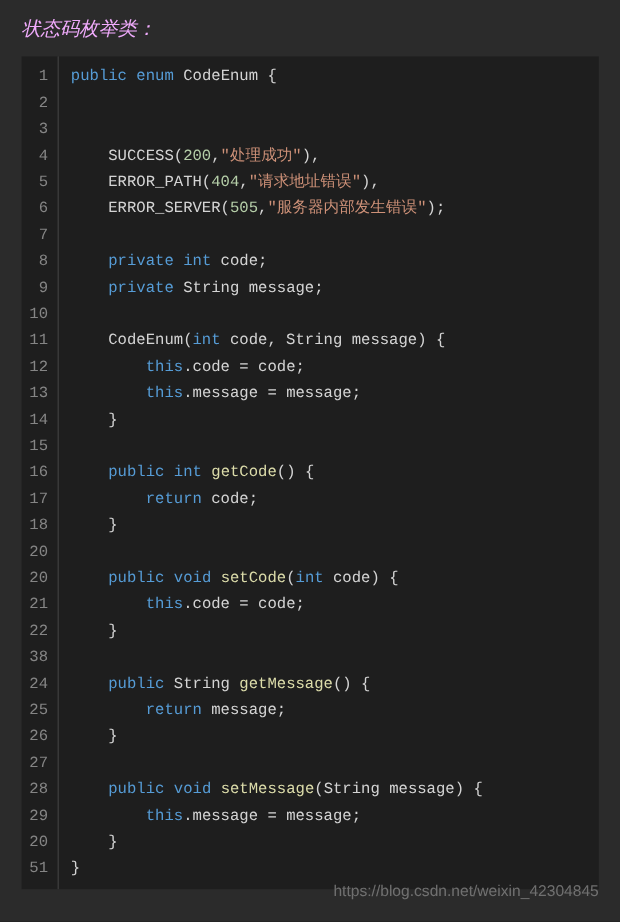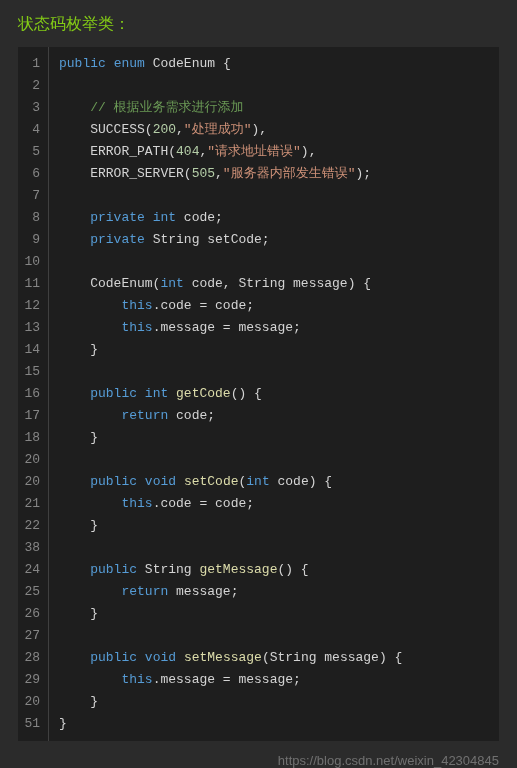--- a/index.html
+++ b/index.html
@@ -4,24 +4,25 @@
   <style>
     * { margin: 0; padding: 0; box-sizing: border-box; }
     body {
       background: #2b2b2b;
       font-family: 'Microsoft YaHei', -apple-system, sans-serif;
       width: 517px;
       height: 768px;
       overflow: hidden;
     }
     .title {
-      color: #84cc16;
+      color: #f0abfc;
       font-size: 16px;
       padding: 14px 18px 12px;
       font-weight: normal;
+      font-style: italic;
     }
     .code-block {
       background: #1e1e1e;
       margin: 0 18px;
     }
     .code-container {
       display: flex;
       font-family: 'Consolas', 'Courier New', monospace;
       font-size: 13px;
       line-height: 22px;
@@ -48,21 +49,21 @@
     }
     .kw { color: #569cd6; }
     .cls { color: #d4d4d4; }
     .fn { color: #dcdcaa; }
     .num { color: #b5cea8; }
     .str { color: #ce9178; }
     .com { color: #6a9955; }
     .watermark {
       position: absolute;
       right: 18px;
-      bottom: 0;
+      bottom: 18px;
       color: #888;
       font-size: 13px;
       font-family: sans-serif;
       opacity: 0.75;
     }
   </style>
 </head>
 <body>
 
 <div class="title">状态码枚举类：</div>
@@ -97,27 +98,27 @@
         <div class="line-num">26</div>
         <div class="line-num">27</div>
         <div class="line-num">28</div>
         <div class="line-num">29</div>
         <div class="line-num">20</div>
         <div class="line-num">51</div>
       </div>
     <div class="code-lines" id="codelines">
         <div class="line"><span class="kw">public</span><span> </span><span class="kw">enum</span><span> </span><span class="cls">CodeEnum</span><span> {</span></div>
         <div class="line">&nbsp;</div>
-        <div class="line"><span>    </span><span class="com">// 根据业务需求进行添加</span></div>
+        <div class="line"><span>    </span></div>
         <div class="line"><span>    SUCCESS(</span><span class="num">200</span><span>,</span><span class="str">"处理成功"</span><span>),</span></div>
         <div class="line"><span>    ERROR_PATH(</span><span class="num">404</span><span>,</span><span class="str">"请求地址错误"</span><span>),</span></div>
         <div class="line"><span>    ERROR_SERVER(</span><span class="num">505</span><span>,</span><span class="str">"服务器内部发生错误"</span><span>);</span></div>
         <div class="line">&nbsp;</div>
         <div class="line"><span>    </span><span class="kw">private</span><span> </span><span class="kw">int</span><span> code;</span></div>
-        <div class="line"><span>    </span><span class="kw">private</span><span> String setCode;</span></div>
+        <div class="line"><span>    </span><span class="kw">private</span><span> String message;</span></div>
         <div class="line">&nbsp;</div>
         <div class="line"><span>    CodeEnum(</span><span class="kw">int</span><span> code, String message) {</span></div>
         <div class="line"><span>        </span><span class="kw">this</span><span>.code = code;</span></div>
         <div class="line"><span>        </span><span class="kw">this</span><span>.message = message;</span></div>
         <div class="line"><span>    }</span></div>
         <div class="line">&nbsp;</div>
         <div class="line"><span>    </span><span class="kw">public</span><span> </span><span class="kw">int</span><span> </span><span class="fn">getCode</span><span>() {</span></div>
         <div class="line"><span>        </span><span class="kw">return</span><span> code;</span></div>
         <div class="line"><span>    }</span></div>
         <div class="line">&nbsp;</div>

